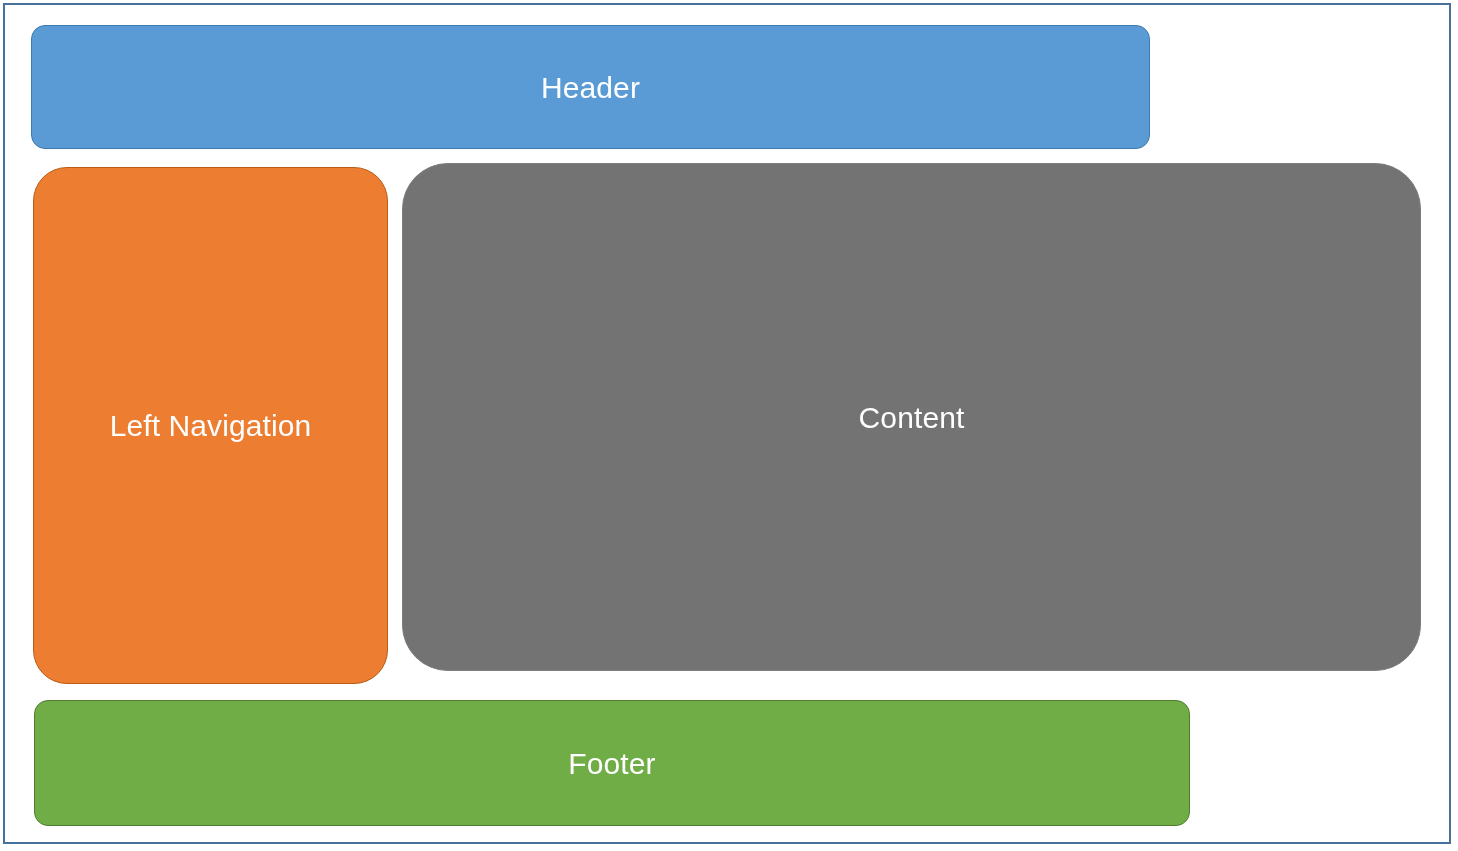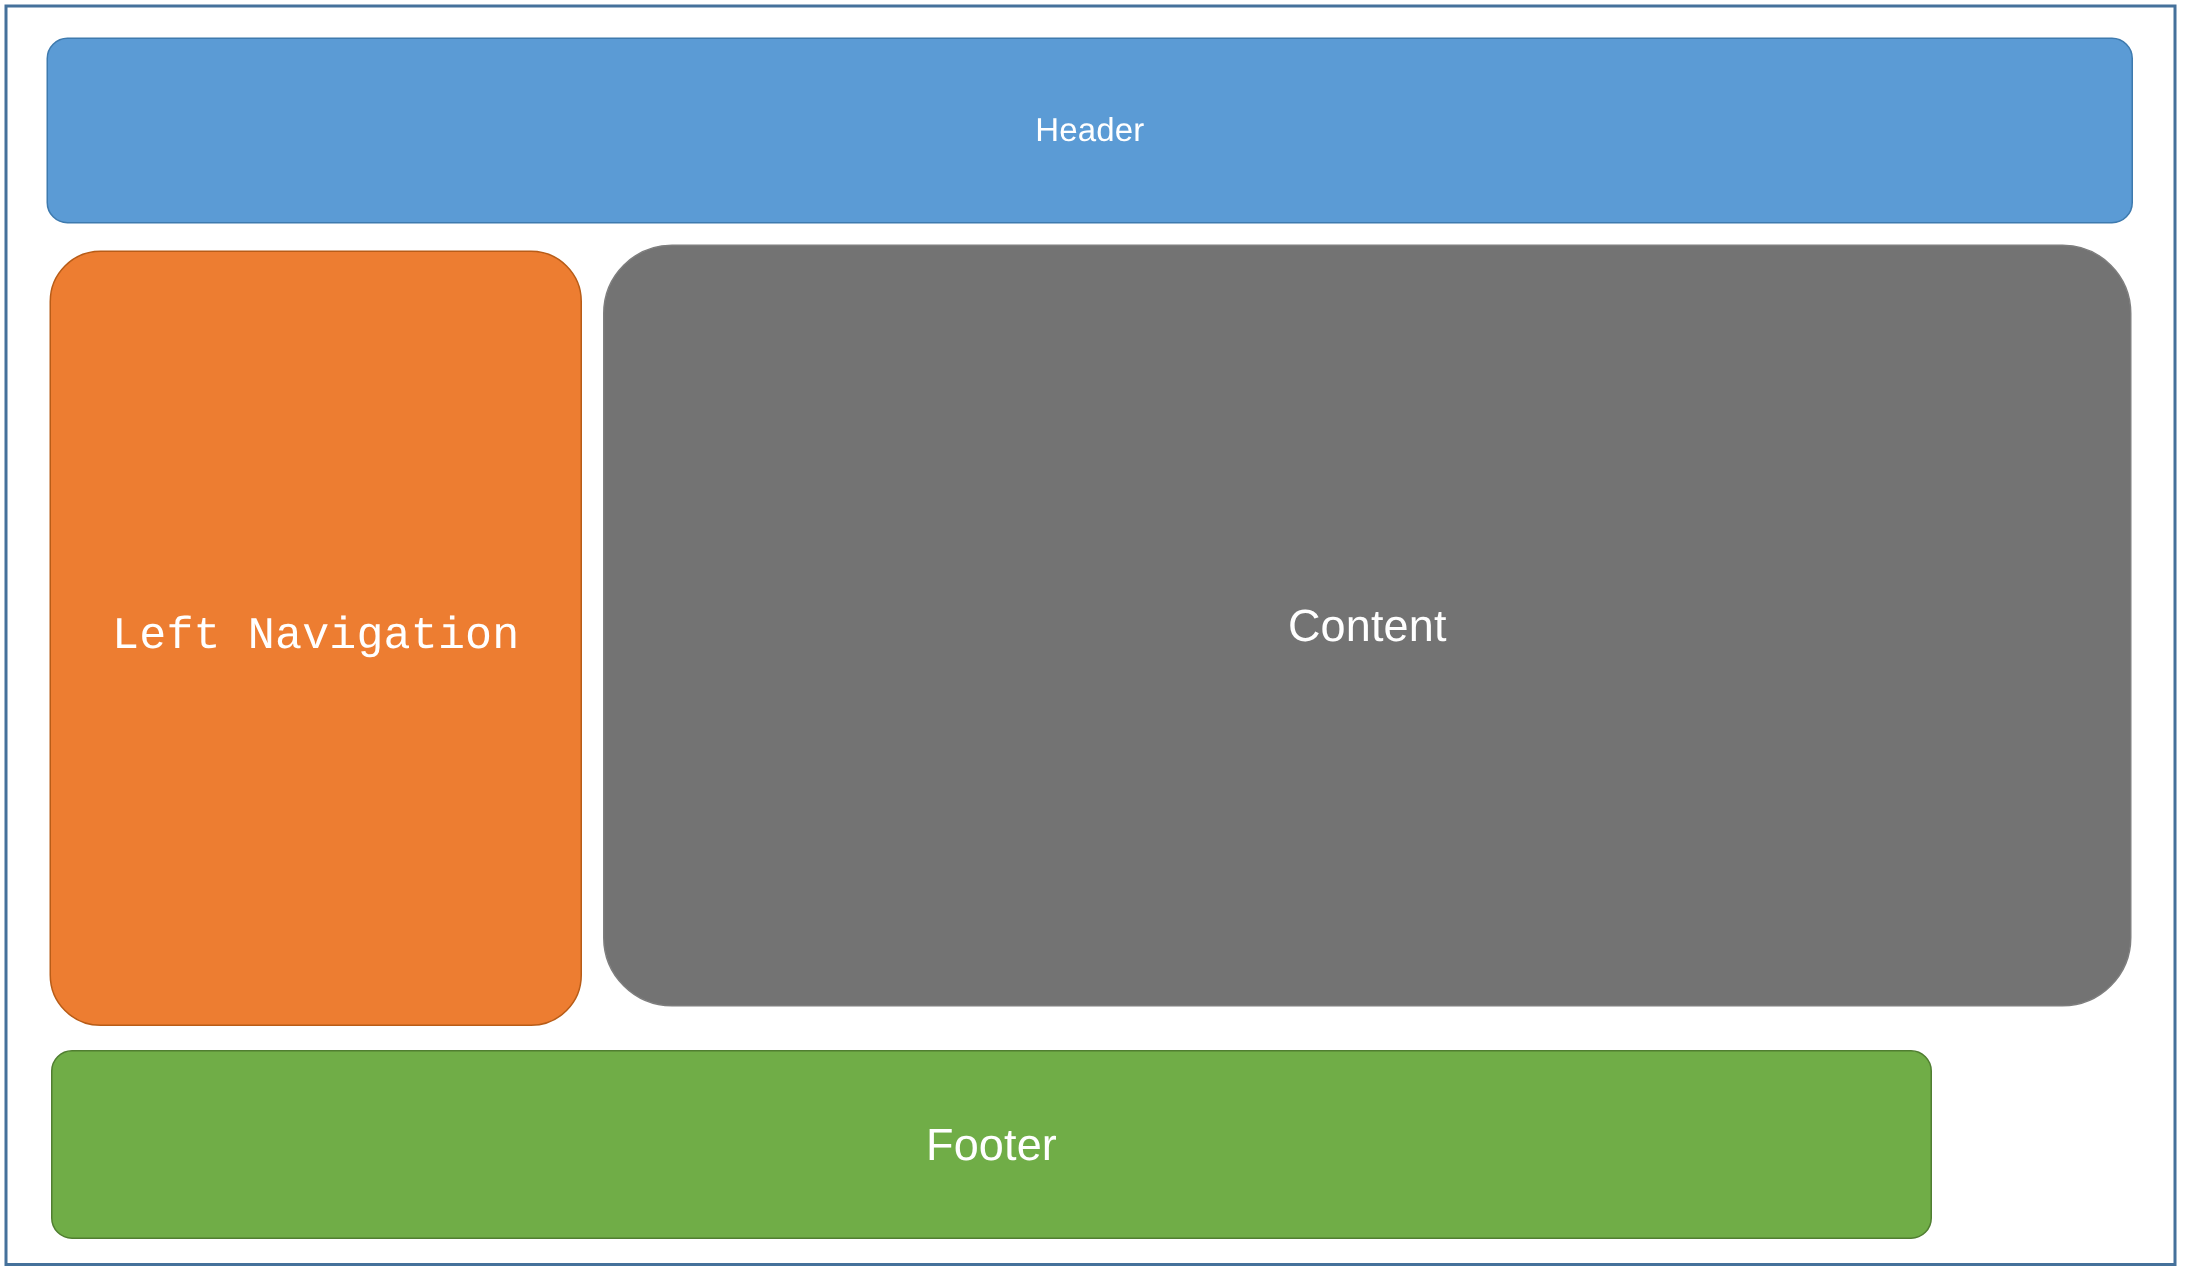--- a/index.html
+++ b/index.html
@@ -51,58 +51,57 @@
   .block .block-label {
     display: block;
     color: #ffffff;
     letter-spacing: 0.1px;
   }
 
   
   .block-header {
     left: 31px;
     top: 25px;
-    width: 1391px;
+    width: 1119px;
     height: 124px;
     background: #5B9BD5;
     border: 1.6px solid #3E7AAE;
     border-radius: 14px;
-    font-size: 22px;
+    font-size: 30px;
   }
 
   
   .block-nav {
     left: 33px;
     top: 167px;
     width: 355px;
     height: 517px;
     background: #ED7D31;
     border: 1.6px solid #B85C17;
     border-radius: 34px;
     font-size: 30px;
-    font-family: Liberation Mono, monospace;
   }
 
   
   .block-content {
     left: 402px;
     top: 163px;
     width: 1019px;
     height: 508px;
     background: #737373;
     border: 1.8px solid #7E7E7E;
     border-radius: 46px;
     font-size: 30px;
   }
 
   
   .block-footer {
     left: 34px;
     top: 700px;
-    width: 1254px;
+    width: 1156px;
     height: 126px;
     background: #70AD47;
     border: 1.6px solid #507E31;
     border-radius: 14px;
     font-size: 30px;
   }
 </style>
 </head>
 <body>
 

